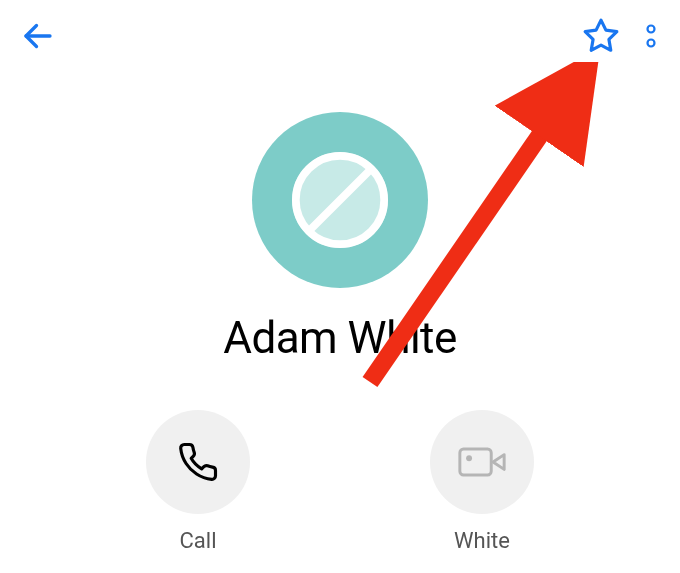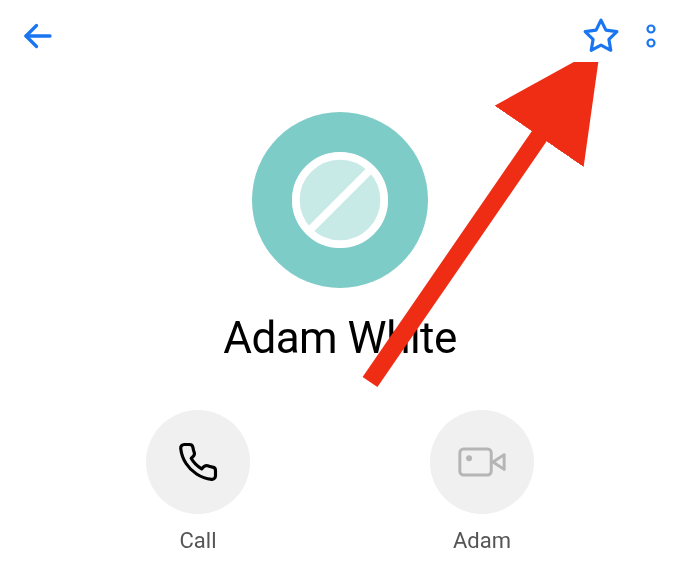--- a/index.html
+++ b/index.html
@@ -158,21 +158,21 @@
 
 
   <div class="action">
     <div class="action-circle">
       <svg width="48" height="42" viewBox="0 0 26 20" fill="none" stroke="#b5b5b5" stroke-width="1.6" stroke-linecap="round" stroke-linejoin="round">
         <rect x="1" y="3" width="17" height="14" rx="2"></rect>
         <polygon points="25 6 19 10 25 14 25 6"></polygon>
         <circle cx="6" cy="8" r="1.6" fill="#b5b5b5" stroke="none"></circle>
       </svg>
     </div>
-    <div class="action-label">Adam</div>
+    <div class="action-label">White</div>
   </div>
 </div>
 
 <svg class="annotation-arrow" width="290" height="330" viewBox="0 0 290 330">
   <defs>
     <marker id="arrowhead" markerWidth="6" markerHeight="6" refX="4.2" refY="3" orient="auto">
       <polygon points="0 0, 6 3, 0 6" fill="#ef2d15"></polygon>
     </marker>
   </defs>
   <line x1="20" y1="320" x2="232" y2="12" stroke="#ef2d15" stroke-width="18" marker-end="url(#arrowhead)"></line>

